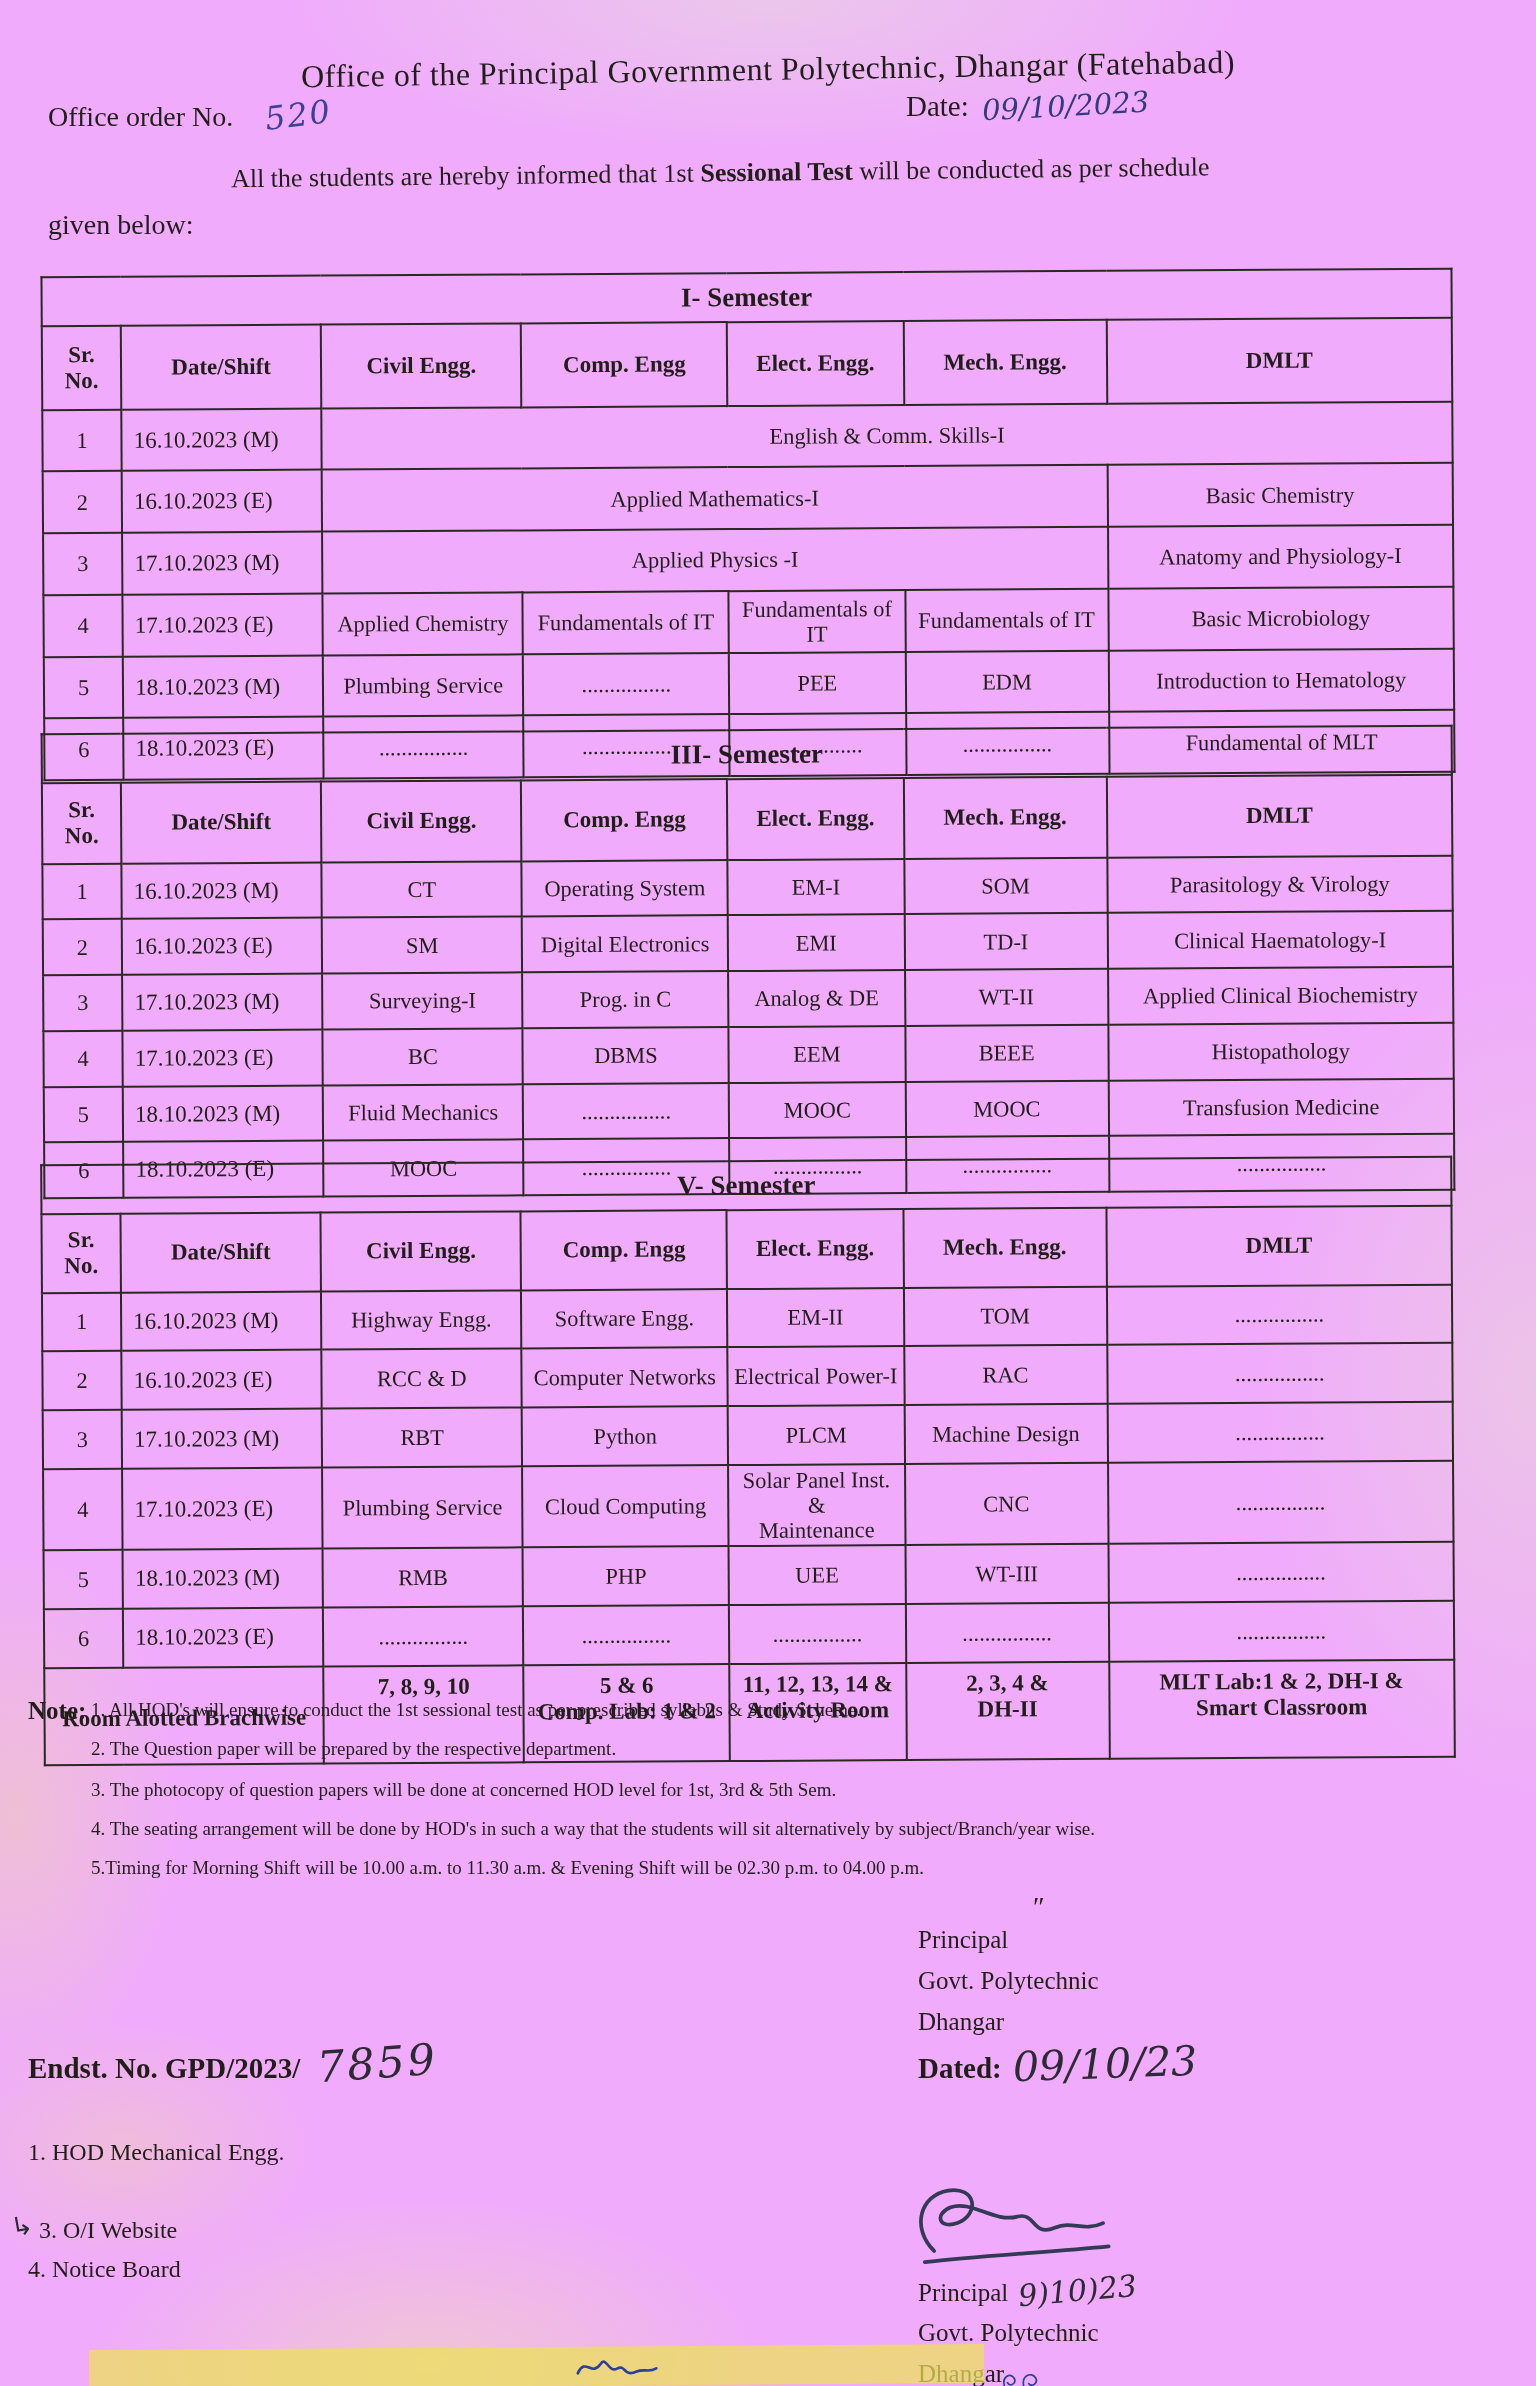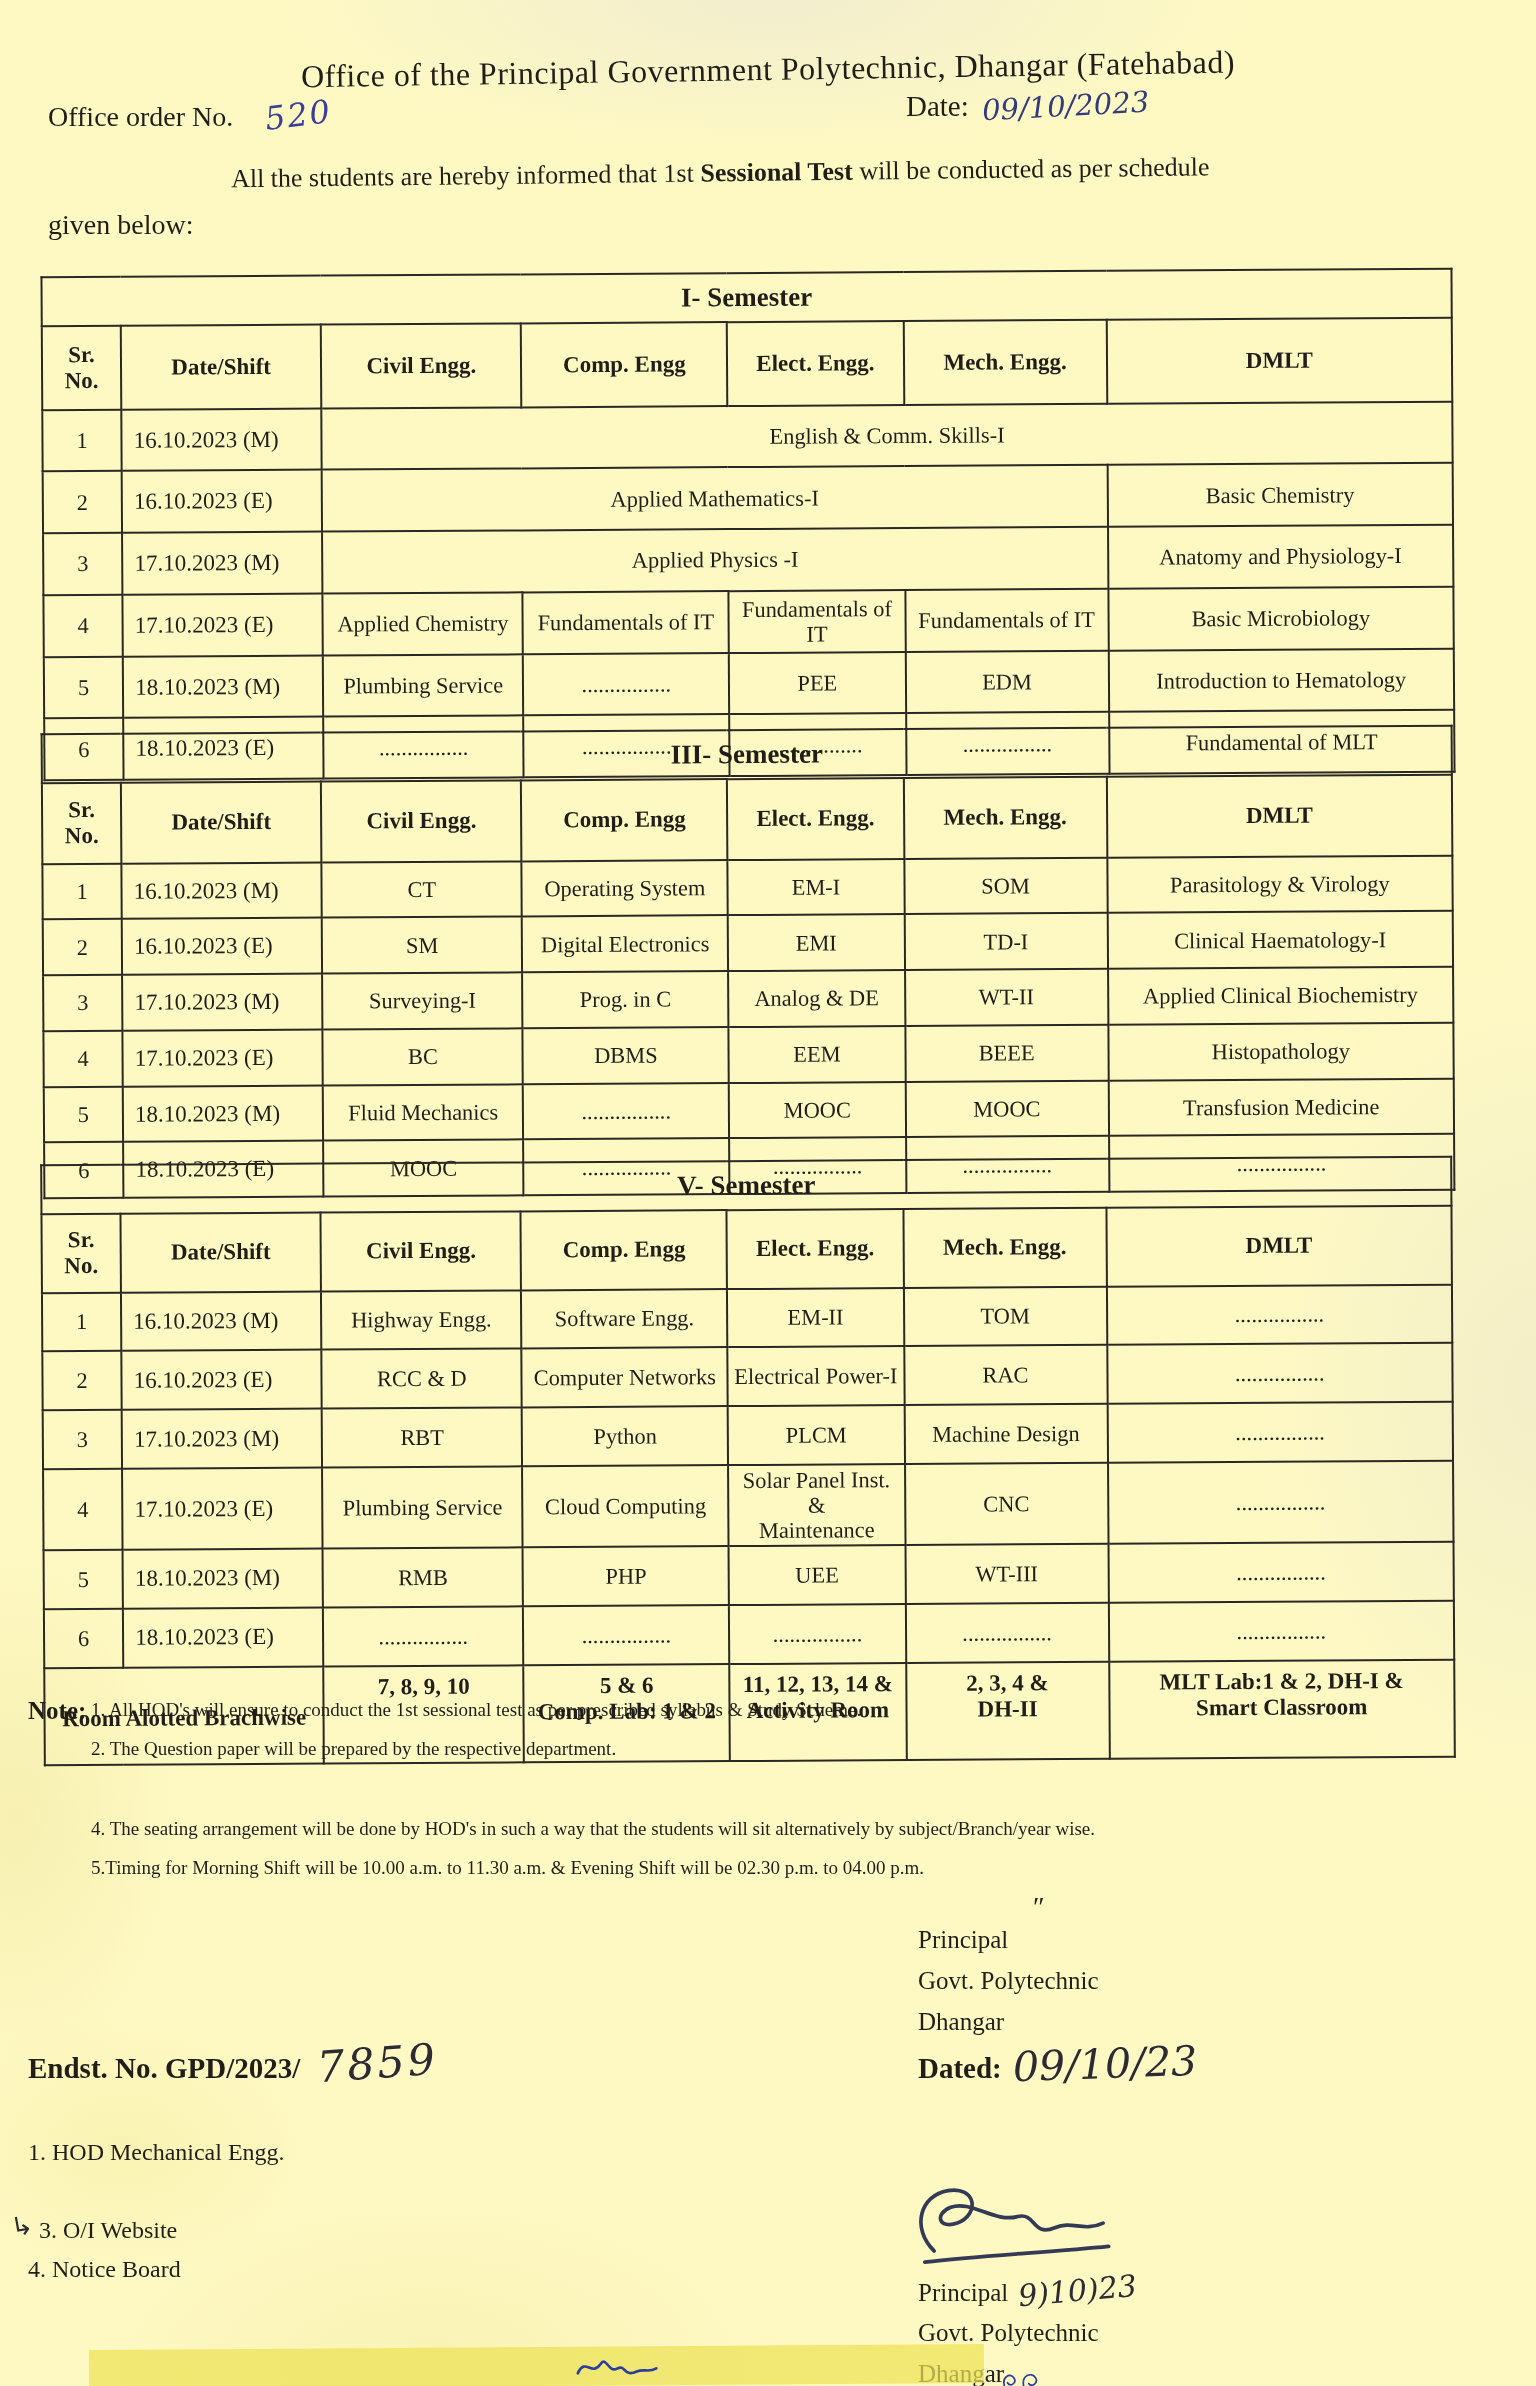--- a/index.html
+++ b/index.html
@@ -1,18 +1,18 @@
 <!DOCTYPE html>
 <html style="font-size:15px"><head>
 <meta charset="utf-8">
 <style>
   html,body{margin:0;padding:0;background:#d8d5cd;}
   .page{
     position:relative;width:1536px;height:2387px;margin:0 auto;
-    background:#fef9c3;
+    background:#f0abfc;
     font-family:"Liberation Serif", serif;color:#211e1a;overflow:hidden;
   }
   .page::before{
     content:"";position:absolute;inset:0;pointer-events:none;
     background:
       radial-gradient(ellipse 242px 392px at 1% 76%, rgba(236,225,150,.38), transparent 70%),
       radial-gradient(ellipse 485px 242px at 28% 99%, rgba(240,233,160,.42), transparent 70%),
       radial-gradient(ellipse 392px 597px at 100% 58%, rgba(231,225,207,.45), transparent 72%),
       radial-gradient(ellipse 653px 205px at 50% 0%, rgba(229,226,218,.5), transparent 75%),
       radial-gradient(ellipse 280px 186px at 8% 90%, rgba(238,228,140,.30), transparent 70%);
@@ -332,20 +332,21 @@
         <td>MLT Lab:1 &amp; 2, DH-I &amp;
 Smart Classroom</td>
       </tr>
     </tbody>
       </table>
   </div>
 
   <div class="abs note-line b" style="left:28px;top:1697px;font-size:25px;text-align:right;">Note:</div>
   <div class="abs note-line" style="left:91px;top:1699px;">1. All HOD's  will ensure to conduct the 1st sessional test  as per prescribed syllabus &amp; Study Scheme.</div>
   <div class="abs note-line" style="left:91px;top:1738px;">2. The Question paper will be prepared by the respective department.</div>
+  <div class="abs note-line" style="left:91px;top:1779px;">3. The photocopy of question papers will be done at concerned HOD level for 1st, 3rd &amp; 5th Sem.</div>
   <div class="abs note-line" style="left:91px;top:1818px;">4. The seating arrangement will be done by HOD's  in such a way that the students will sit alternatively by subject/Branch/year wise.</div>
   <div class="abs note-line" style="left:91px;top:1857px;">5.Timing for Morning Shift will be 10.00 a.m. to 11.30 a.m. &amp;  Evening  Shift will be 02.30 p.m. to 04.00 p.m.</div>
 
   <div class="abs" style="left:1033px;top:1891px;font-size:28px;">″</div>
   <div class="abs sig-line" style="left:918px;top:1926px;">Principal</div>
   <div class="abs sig-line" style="left:918px;top:1967px;">Govt. Polytechnic</div>
   <div class="abs sig-line" style="left:918px;top:2008px;">Dhangar</div>
   <div class="abs" style="left:918px;top:2040px;font-size:29px;">
     <span class="b">Dated:</span><span class="hand hand-ink dated-val">09/10/23</span>
   </div>

